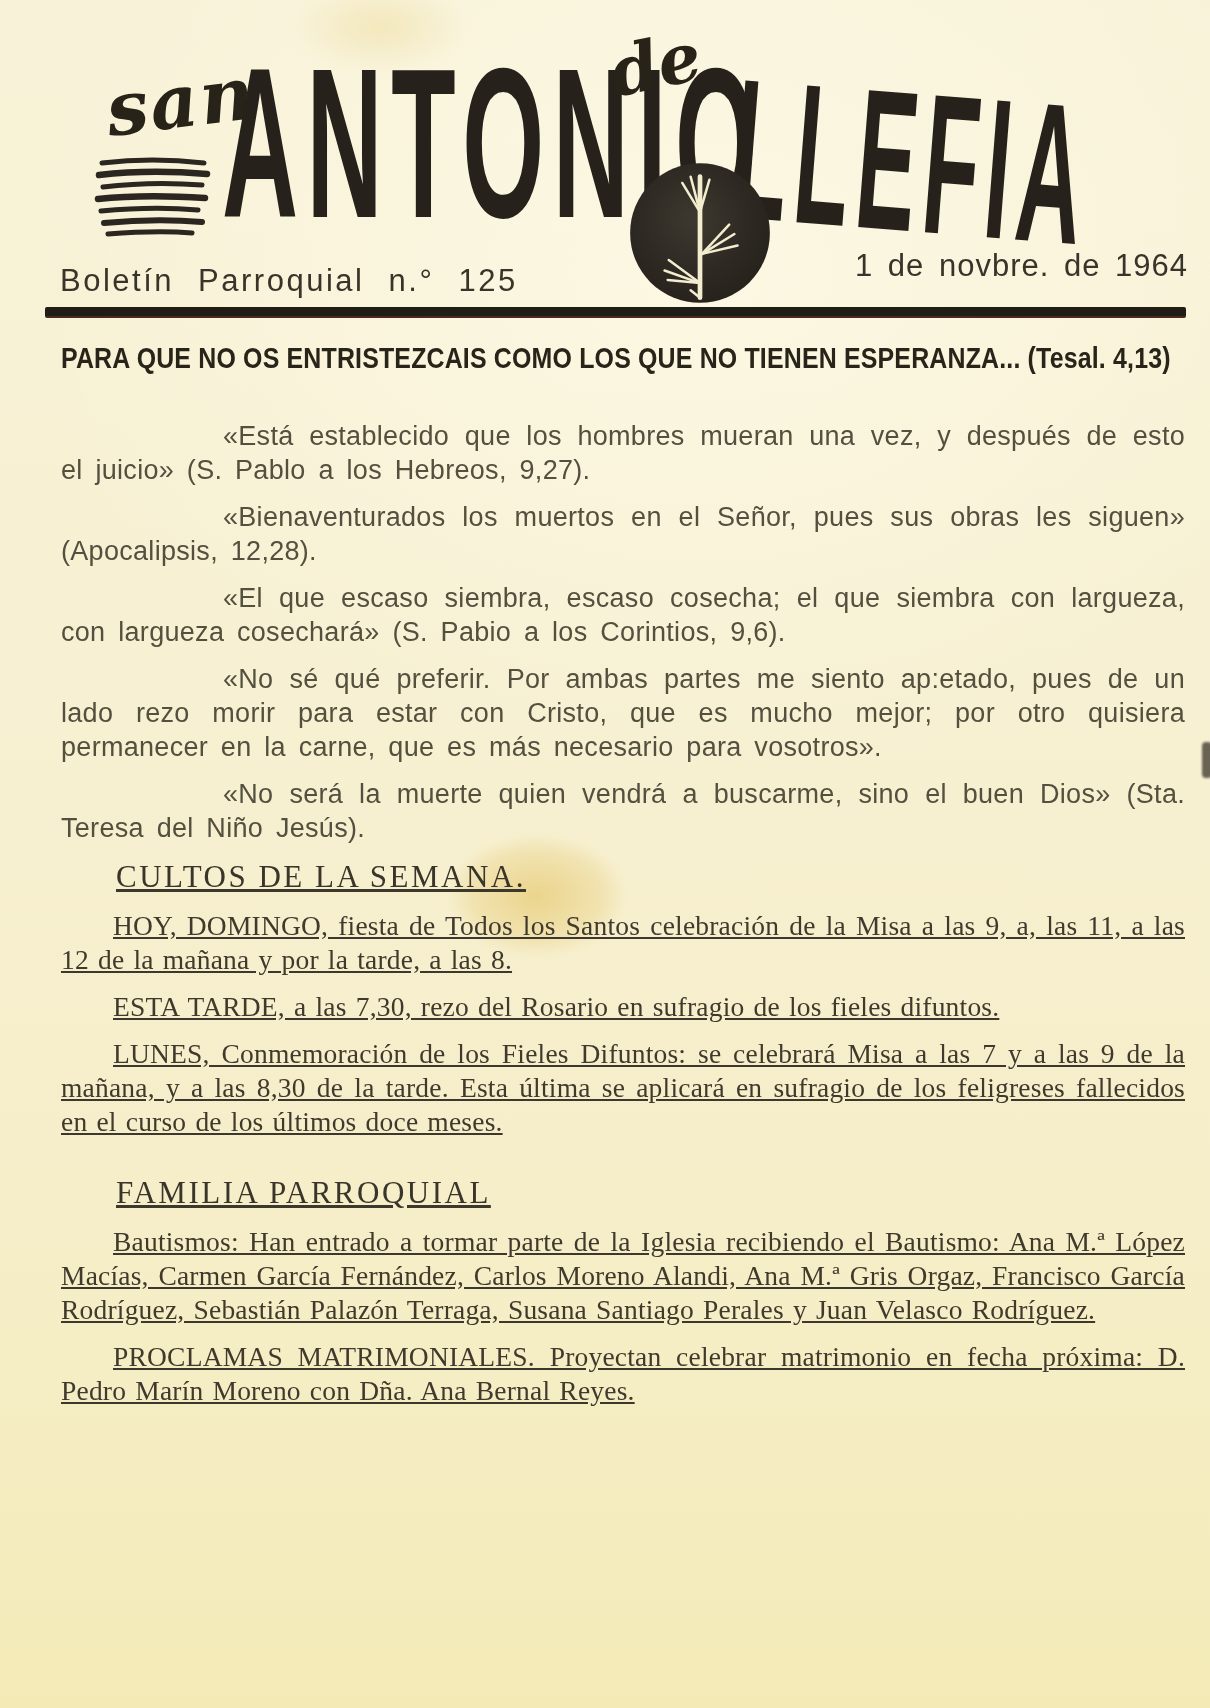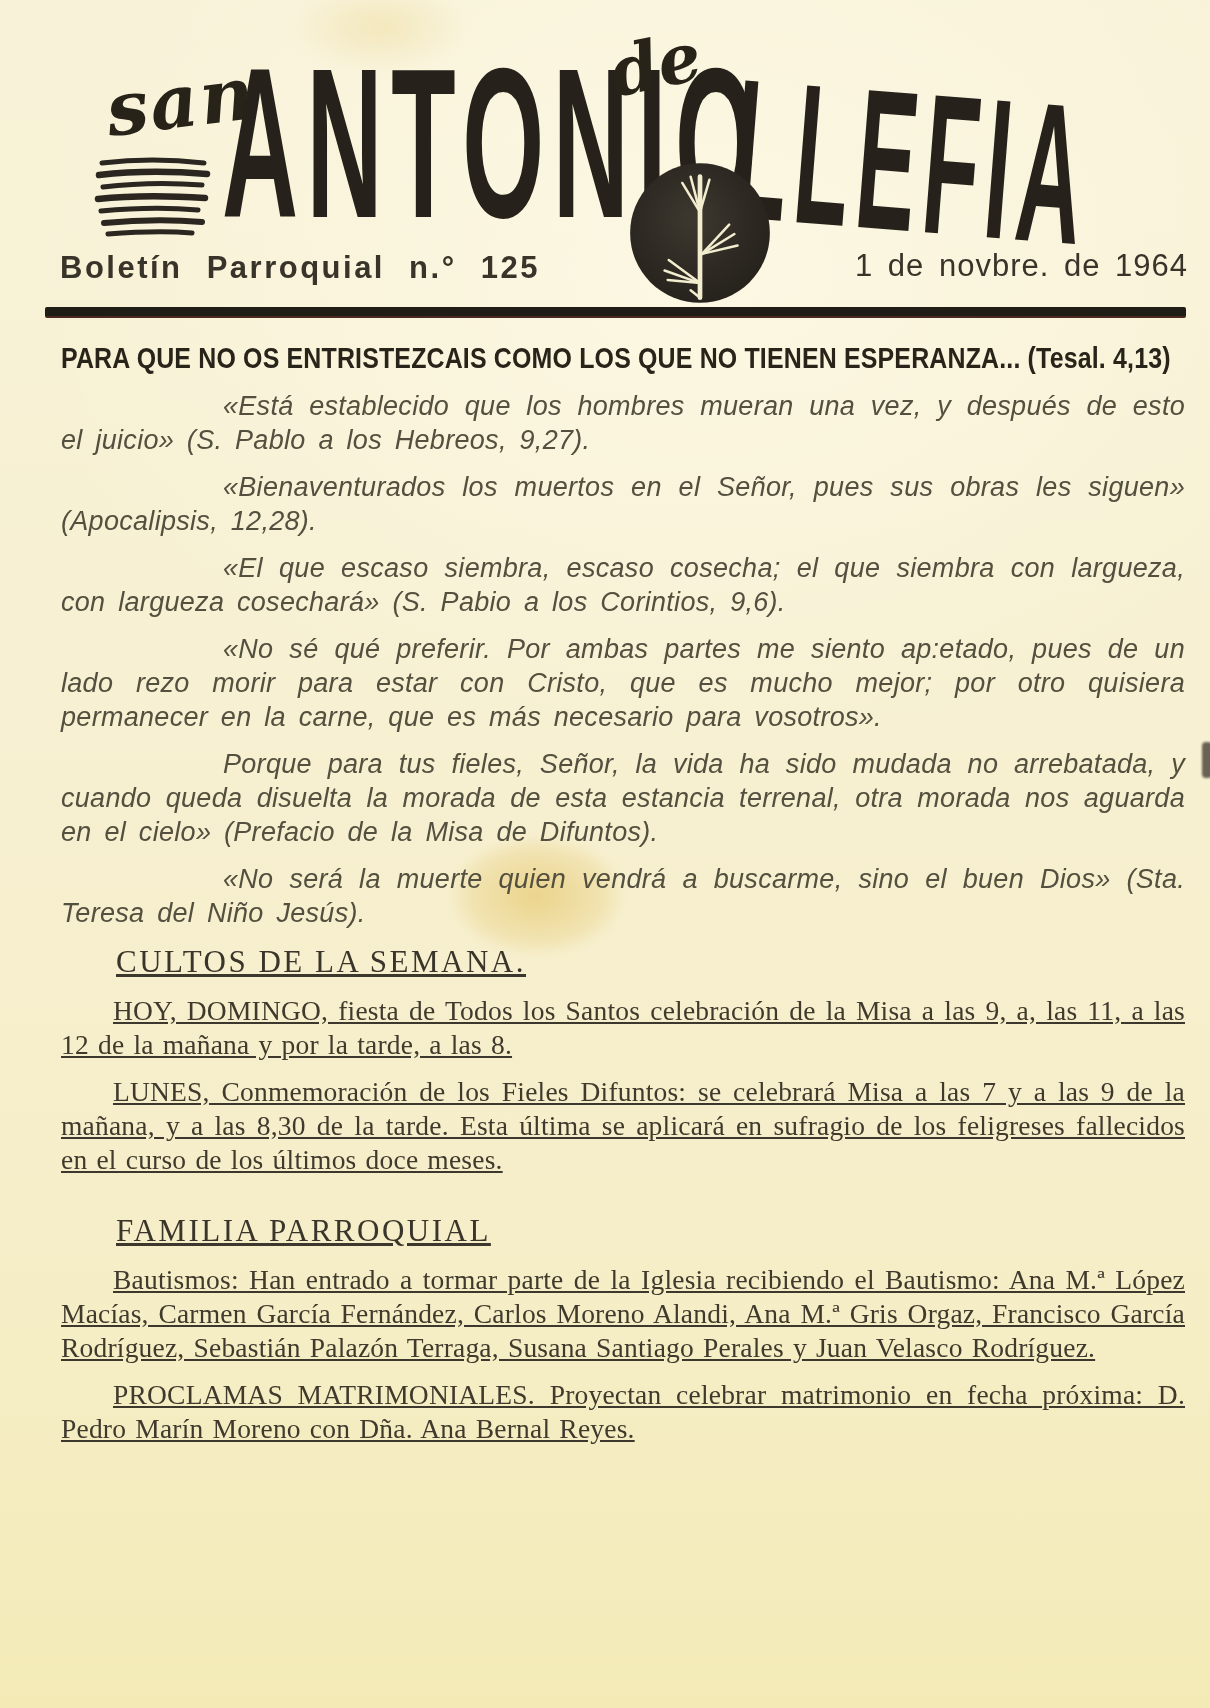--- a/index.html
+++ b/index.html
@@ -35,33 +35,33 @@
   .masthead { position:absolute; left:0; top:0; width:100%; height:338px; }
   .t-script { position:absolute; font-family:"DejaVu Serif", serif; font-style:italic; font-weight:700; color:#272318; line-height:1; }
   .t-san { left:106px; top:64px; font-size:74px; transform:rotate(-7deg); letter-spacing:2px; }
   .t-de  { left:610px; top:30px; font-size:68px; transform:rotate(-12deg); }
   .t-caps { position:absolute; font-weight:700; line-height:1; color:#26221b; white-space:nowrap; }
   .t-antonio { left:222px; top:36px; font-size:124px; letter-spacing:10px; transform:scale(.85,1.72); transform-origin:left top; }
   .t-llefia  { left:742px; top:50px; font-size:112px; letter-spacing:9px; transform:rotate(4.5deg) scale(.80,1.78); transform-origin:left top; }
   .scribble { position:absolute; left:92px; top:156px; width:122px; height:86px; }
   .emblem { position:absolute; left:627px; top:160px; width:146px; height:146px; }
   .mast-sub { position:absolute; font-size:31px; color:#393429; line-height:1.1; }
-  .issue { left:60px; top:251px; letter-spacing:2.5px; word-spacing:13px;font-weight:bold; }
+  .issue { left:60px; top:264px; letter-spacing:2.5px; word-spacing:13px; }
   .date  { left:855px; top:249px; letter-spacing:1px; word-spacing:5px; }
   .rule { position:absolute; left:45px; right:24px; top:307px; height:9px;
           background:#201d17; border-bottom:2px solid rgba(128,56,44,.45); border-radius:2px; }
 
   
   .content { position:absolute; left:61px; right:25px; top:341px; }
   .headline {
     margin:0; font-weight:700; font-size:29.5px; color:#282419;
     white-space:nowrap; transform:scaleX(.845); transform-origin:left center;
     letter-spacing:.2px;
   }
-  .quotes { margin-top:14px;font-style:italic; }
+  .quotes { margin-top:44px; }
   .q {
     margin:0 0 13px 0; font-size:27px; line-height:34px; letter-spacing:.3px;
     word-spacing:5px; color:#54503f; text-align:justify; text-indent:162px;
   }
   .serif-block { margin-top:4px; font-family:"Liberation Serif", serif;text-decoration:underline; }
   .sec-h {
     margin:14px 0 14px 55px; font-family:"Liberation Serif", serif;
     font-size:31px; font-weight:400; letter-spacing:2.5px; color:#3a352a;
   }
   .sec-h.familia { margin-top:36px; }
@@ -130,27 +130,27 @@
 
   <main class="content">
 
     <h1 class="headline">PARA QUE NO OS ENTRISTEZCAIS COMO LOS QUE NO TIENEN ESPERANZA... (Tesal. 4,13)</h1>
 
     <div class="quotes">
       <p class="q">«Está establecido que los hombres mueran una vez, y después de esto el juicio» (S. Pablo a los Hebreos, 9,27).</p>
       <p class="q">«Bienaventurados los muertos en el Señor, pues sus obras les siguen» (Apocalipsis, 12,28).</p>
       <p class="q">«El que escaso siembra, escaso cosecha; el que siembra con largueza, con largueza cosechará» (S. Pabio a los Corintios, 9,6).</p>
       <p class="q">«No sé qué preferir. Por ambas partes me siento ap:etado, pues de un lado rezo morir para estar con Cristo, que es mucho mejor; por otro quisiera permanecer en la carne, que es más necesario para vosotros».</p>
-      <p class="q">Porque para tus fieles, Señor, la vida ha sido mudada no arrebatada, y cuando queda disuelta la morada de esta estancia terrenal, otra morada nos aguarda en el cielo» (Prefacio de la Misa de Difuntos).</p>
       <p class="q">«No será la muerte quien vendrá a buscarme, sino el buen Dios» (Sta. Teresa del Niño Jesús).</p>
     </div>
 
     <div class="serif-block">
       <h2 class="sec-h">CULTOS DE LA SEMANA.</h2>
       <p class="s">HOY, DOMINGO, fiesta de Todos los Santos celebración de la Misa a las 9, a, las 11, a las 12 de la mañana y por la tarde, a las 8.</p>
+      <p class="s">ESTA TARDE, a las 7,30, rezo del Rosario en sufragio de los fieles difuntos.</p>
       <p class="s">LUNES, Conmemoración de los Fieles Difuntos: se celebrará Misa a las 7 y a las 9 de la mañana, y a las 8,30 de la tarde. Esta última se aplicará en sufragio de los feligreses fallecidos en el curso de los últimos doce meses.</p>
 
       <h2 class="sec-h familia">FAMILIA PARROQUIAL</h2>
       <p class="s">Bautismos: Han entrado a tormar parte de la Iglesia recibiendo el Bautismo: Ana M.ª López Macías, Carmen García Fernández, Carlos Moreno Alandi, Ana M.ª Gris Orgaz, Francisco García Rodríguez, Sebastián Palazón Terraga, Susana Santiago Perales y Juan Velasco Rodríguez.</p>
       <p class="s">PROCLAMAS MATRIMONIALES. Proyectan celebrar matrimonio en fecha próxima: D. Pedro Marín Moreno con Dña. Ana Bernal Reyes.</p>
     </div>
 
   </main>
 </div>
 

